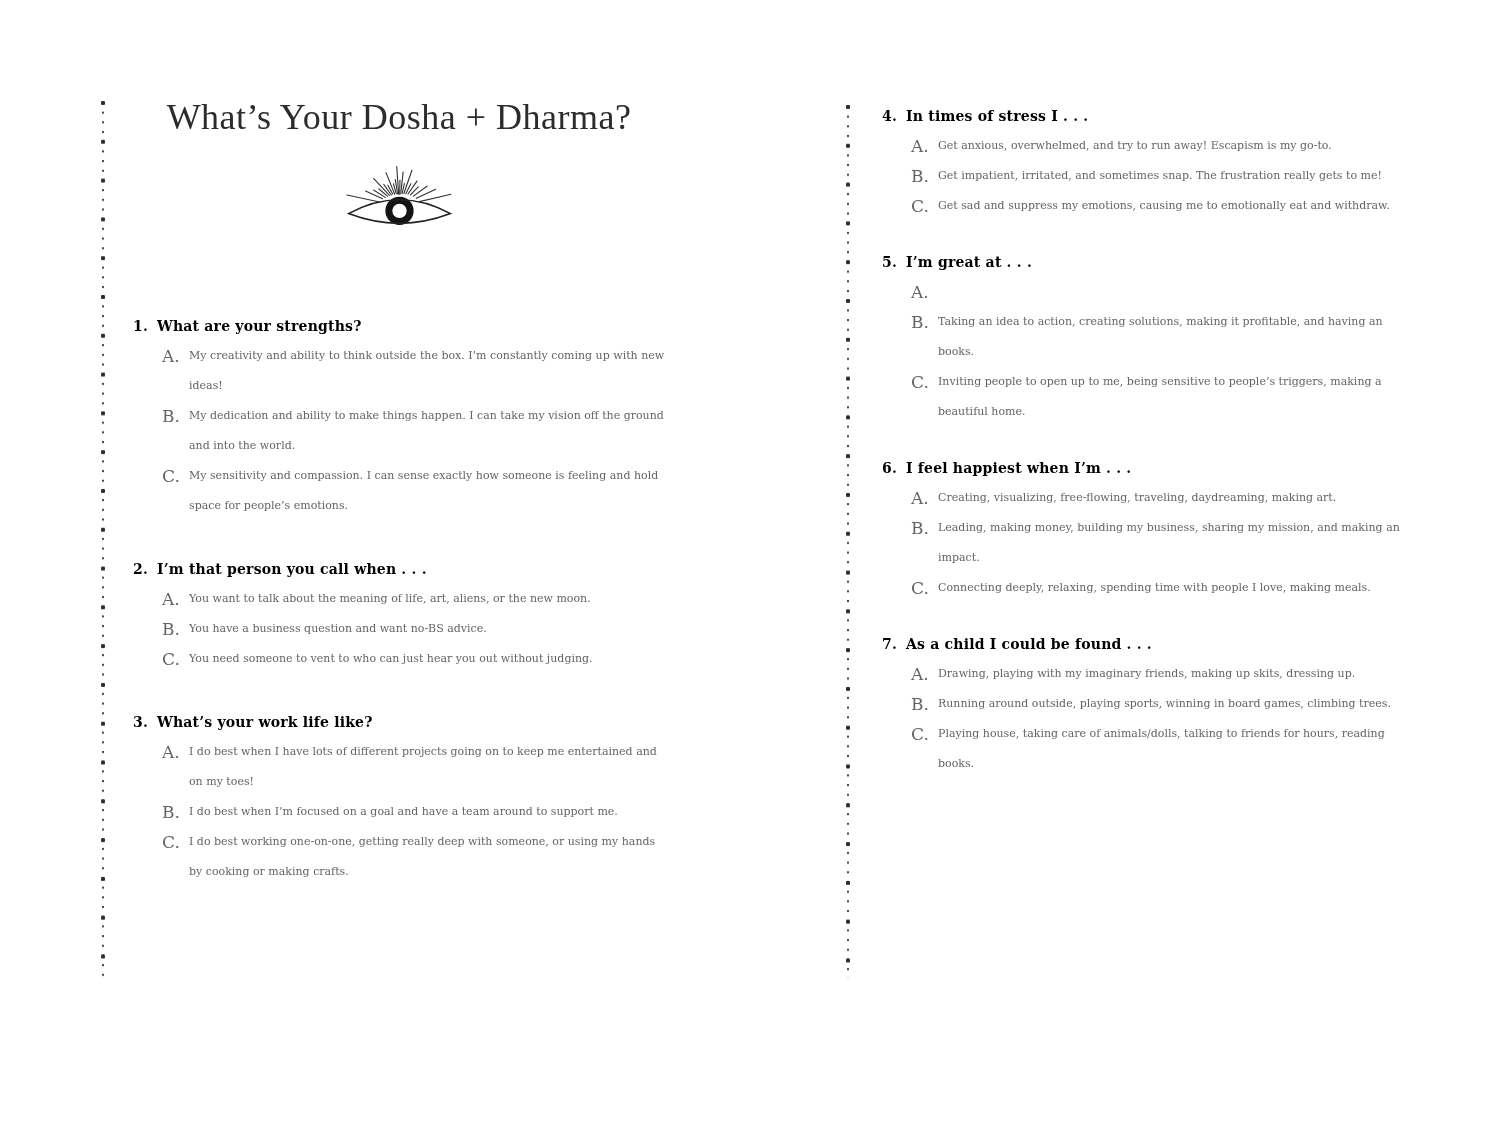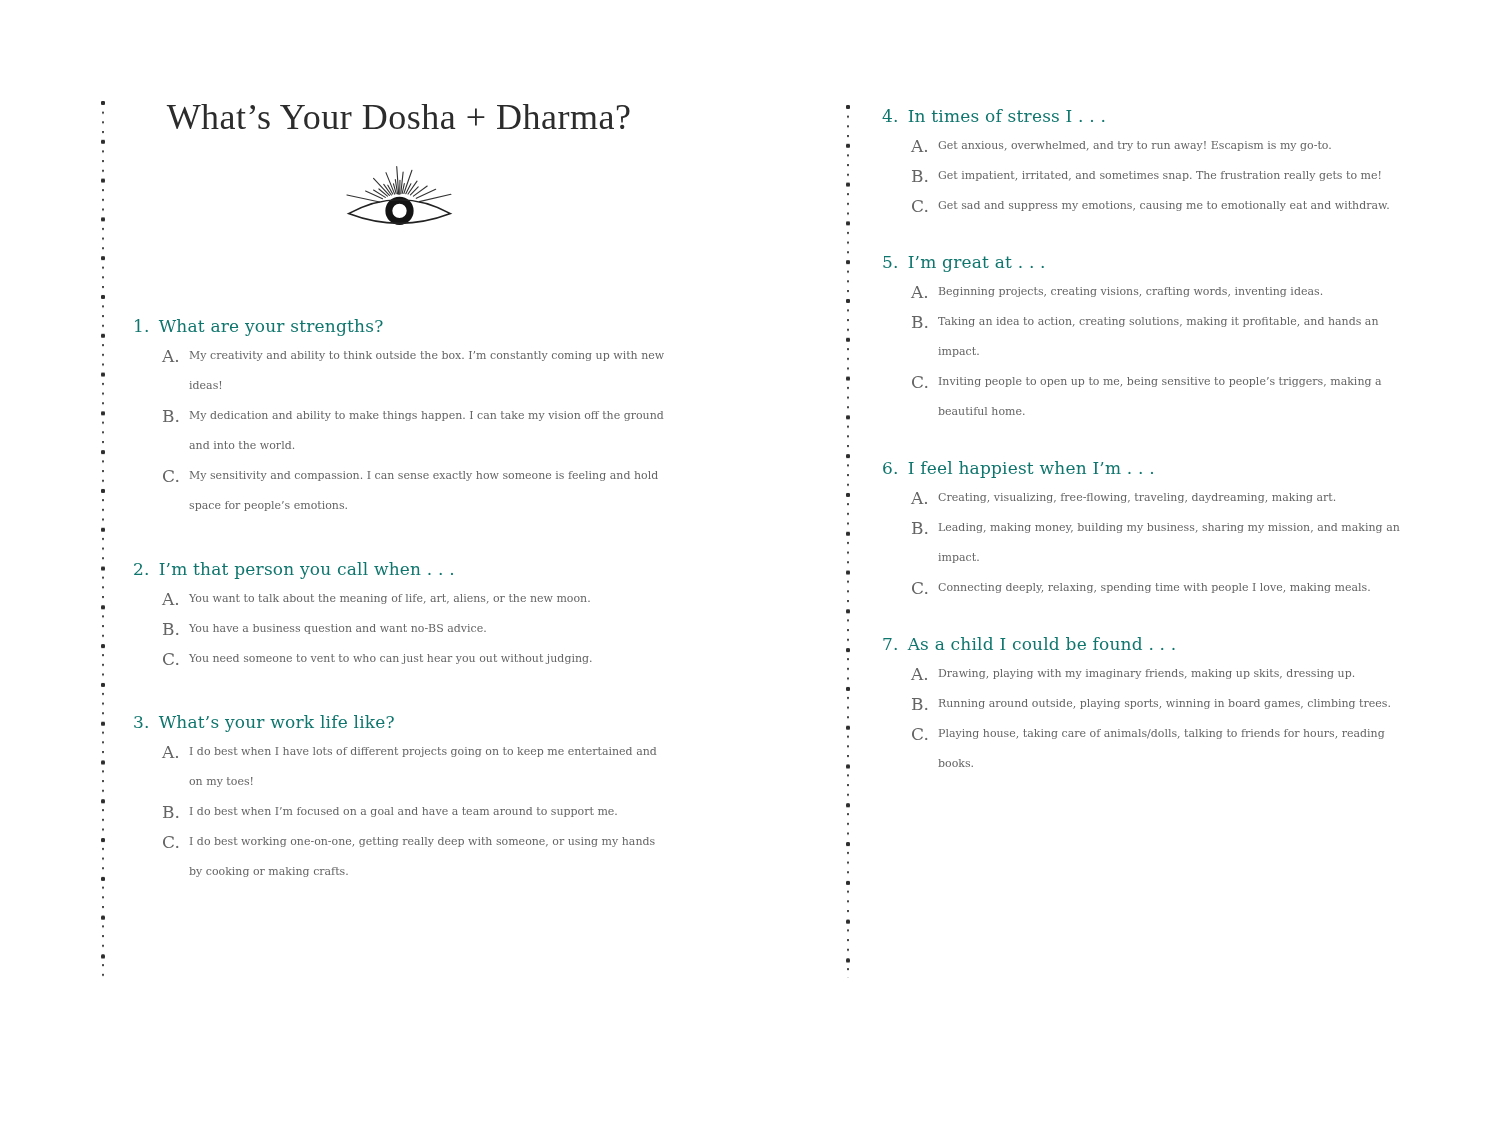--- a/index.html
+++ b/index.html
@@ -47,22 +47,22 @@
   
   .q-col { position:absolute; width:535px; }
   .q-col.left  { left:133px; top:311px; }
   .q-col.right { left:882px; top:101px; }
 
   .question { margin:0 0 33px 0; }
   .q-col.right .question { margin-bottom:26px; }
   .question:last-child { margin-bottom:0; }
 
   .q-heading {
-    font-size:17px; line-height:30px;
-    font-weight:normal; color:#0f766e;
+    font-size:14px; line-height:30px;
+    font-weight:bold; color:#000000;
     letter-spacing:0.2px;
   }
   .q-num { margin-right:9px; }
 
   .opt { display:flex; padding-left:29px; }
   .opt-letter {
     width:27px; flex:0 0 27px;
     font-size:17px; line-height:30px; color:#646464;
   }
   .opt-text {
@@ -211,25 +211,24 @@
         <span class="opt-text">Get sad and suppress my emotions, causing me to emotionally eat and withdraw.</span>
       </div>
     </div>
 
     <div class="question">
       <div class="q-heading">
         <span class="q-num">5.</span><span>I’m great at . . .</span>
       </div>
       <div class="opt">
         <span class="opt-letter">A.</span>
-        <span class="opt-text">Beginning projects, creating visions, crafting words, inventing ideas.</span>
-      </div>
-      <div class="opt">
-        <span class="opt-letter">B.</span>
-        <span class="opt-text">Taking an idea to action, creating solutions, making it profitable, and hands an impact.</span>
+      </div>
+      <div class="opt">
+        <span class="opt-letter">B.</span>
+        <span class="opt-text">Taking an idea to action, creating solutions, making it profitable, and having an books.</span>
       </div>
       <div class="opt">
         <span class="opt-letter">C.</span>
         <span class="opt-text">Inviting people to open up to me, being sensitive to people’s triggers, making a beautiful home.</span>
       </div>
     </div>
 
     <div class="question">
       <div class="q-heading">
         <span class="q-num">6.</span><span>I feel happiest when I’m . . .</span>

